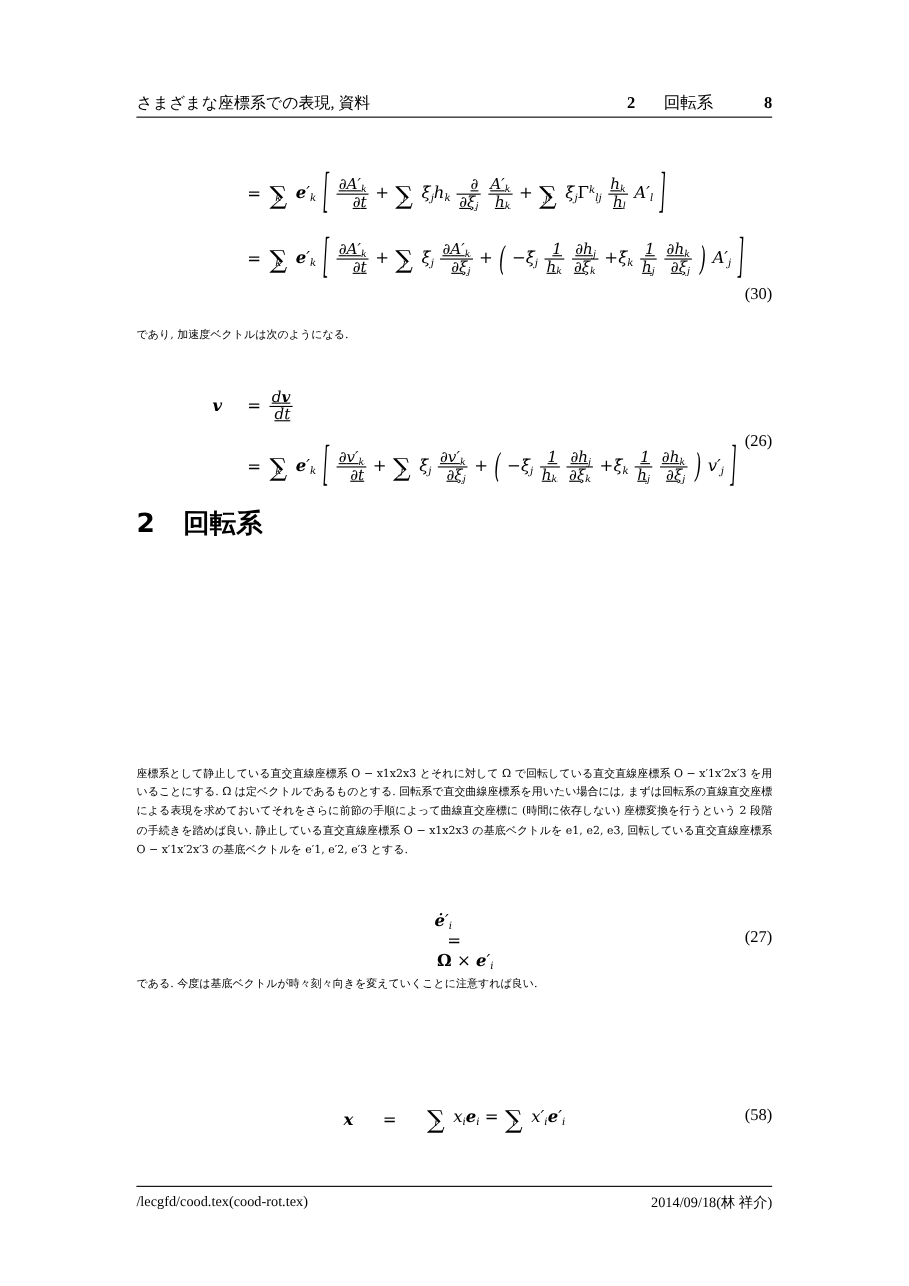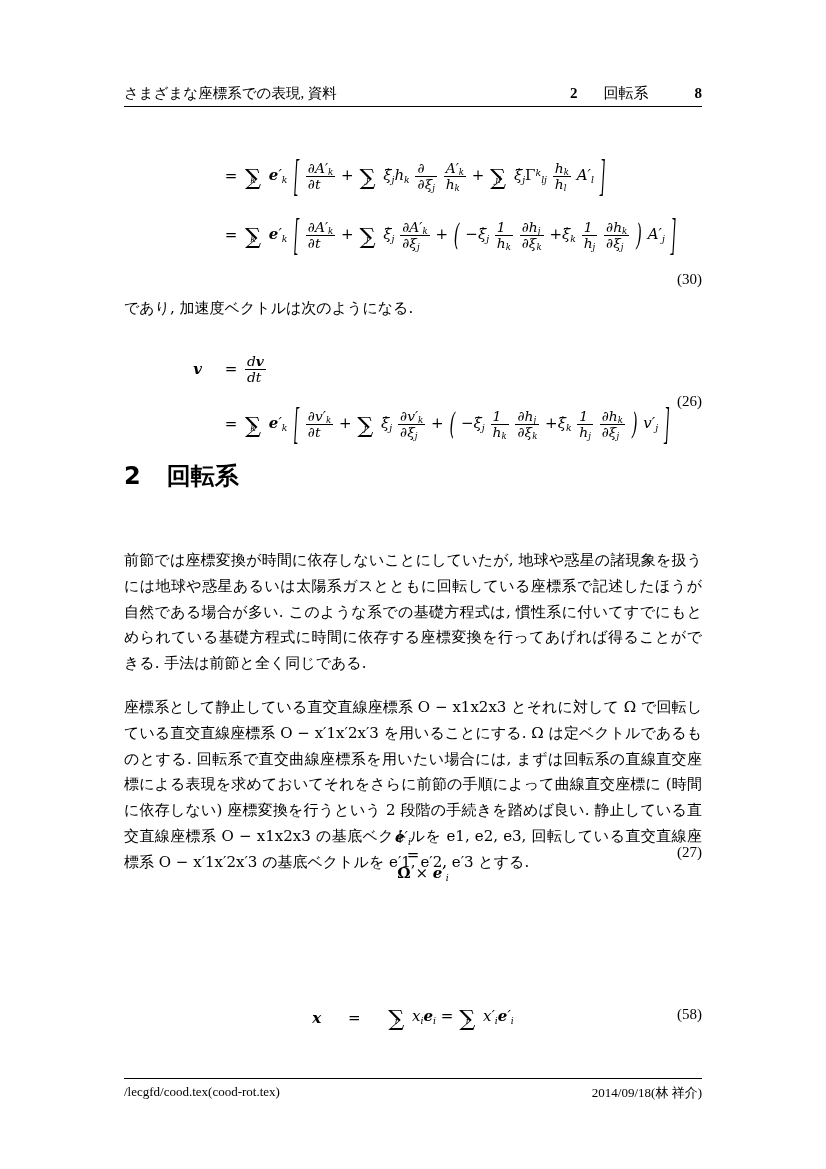--- a/index.html
+++ b/index.html
@@ -69,24 +69,25 @@
   .up { font-style: normal; }
   .bf { font-weight: bold; font-style: italic; }
   .bfup { font-weight: bold; font-style: normal; }
 
   sub, sup { font-size: 0.62em; font-style: italic; line-height: 0; }
   sub { vertical-align: -0.28em; }
 
   .frac {
     display: inline-block;
     vertical-align: middle;
-    text-align: left;
+    text-align: right;
     font-size: 0.92em;
     line-height: 1.08;
     margin: 0 1px;
+    text-decoration: underline;
   }
   .frac > .num { display: block; padding: 0 2px; }
   .frac > .den { display: block; border-top: 1px solid #000; padding: 0 2px; }
 
   .bigsum {
     display: inline-block;
     position: relative;
     font-size: 1.5em;
     font-style: normal;
     font-family: "DejaVu Serif", serif;
@@ -141,21 +142,21 @@
     font-family: "Liberation Serif", serif;
     font-size: 15px;
   }
 
   
   .para {
     position: absolute;
     left: 124px;
     width: 578px;
     font-family: "DejaVu Serif", serif;
-    font-size: 15px;
+    font-size: 10px;
     line-height: 1.72;
     text-align: justify;
   }
   .section-head {
     position: absolute;
     left: 124px;
     font-family: "DejaVu Sans", sans-serif;
     font-weight: bold;
     font-size: 24px;
   }
@@ -218,21 +219,21 @@
         <span class="frac"><span class="num">∂<span class="mi">h<sub>j</sub></span></span><span class="den">∂<span class="mi">ξ<sub>k</sub></span></span></span>
         +<span class="mi">ξ̇<sub>k</sub></span>
         <span class="frac"><span class="num">1</span><span class="den"><span class="mi">h<sub>j</sub></span></span></span>
         <span class="frac"><span class="num">∂<span class="mi">h<sub>k</sub></span></span><span class="den">∂<span class="mi">ξ<sub>j</sub></span></span></span>
         <span class="brk2">)</span>
         <span class="mi">A′<sub>j</sub></span>
         <span class="brk">]</span>
       </span>
     </div>
 
-    <div class="eqtag" style="top:123px;">(30)</div>
+    <div class="eqtag" style="top:112px;">(30)</div>
   </div>
 
   <div class="para" style="top:296px;">であり, 加速度ベクトルは次のようになる.</div>
 
   <div class="eqblock" style="left:124px; top:345px; width:578px;">
 
     <div class="eqline" style="height:48px;">
       <span class="eqlabel-left"><span class="bf">v</span></span>
       <span class="eqrel">=</span>
       <span class="math">
@@ -266,33 +267,33 @@
       </span>
     </div>
 
     <div class="eqtag" style="top:48px;">(26)</div>
   </div>
 
   <div class="section-head" style="top:460px;">
     <span class="snum">2</span><span>回転系</span>
   </div>
 
-  <div class="para" style="top:548px;">前節では座標変換が時間に依存しないことにしていたが, 地球や惑星の諸現象を扱うには地球や惑星あるいは太陽系ガスとともに回転している座標系で記述したほうが自然である場合が多い. このような系での基礎方程式は, 慣性系に付いてすでにもとめられている基礎方程式に時間に依存する座標変換を行ってあげれば得ることができる. 手法は前節と全く同じである.</div>
 
   <div class="para" style="top:695px;">座標系として静止している直交直線座標系 O − x1x2x3 とそれに対して Ω で回転している直交直線座標系 O − x′1x′2x′3 を用いることにする. Ω は定ベクトルであるものとする. 回転系で直交曲線座標系を用いたい場合には, まずは回転系の直線直交座標による表現を求めておいてそれをさらに前節の手順によって曲線直交座標に (時間に依存しない) 座標変換を行うという 2 段階の手続きを踏めば良い. 静止している直交直線座標系 O − x1x2x3 の基底ベクトルを e1, e2, e3, 回転している直交直線座標系 O − x′1x′2x′3 の基底ベクトルを e′1, e′2, e′3 とする.</div>
 
   <div class="eqblock" style="left:124px; top:840px; width:578px;">
     <div class="eqline" style="height:30px; justify-content:center;flex-direction:column;">
       <span class="math" style="margin-right:20px;"><span class="bf">ė</span><span class="mi">′<sub>i</sub></span></span>
       <span class="eqrel">=</span>
       <span class="math" style="margin-left:20px;"><span class="bfup">Ω</span> × <span class="bf">e</span><span class="mi">′<sub>i</sub></span></span>
     </div>
     <div class="eqtag" style="top:4px;">(27)</div>
   </div>
 
+  <div class="para" style="top:886px;">である. 今度は基底ベクトルが時々刻々向きを変えていくことに注意すれば良い.</div>
 
 
   <div class="eqblock" style="left:124px; top:1000px; width:578px;">
     <div class="eqline" style="height:36px; justify-content:center;">
       <span class="math" style="margin-right:20px;"><span class="bf">x</span></span>
       <span class="eqrel">=</span>
       <span class="math" style="margin-left:20px;">
         <span class="sumwrap"><span class="bigsum">∑<span class="lim">i</span></span></span>
         <span class="mi">x<sub>i</sub></span><span class="bf">e</span><span class="mi"><sub>i</sub></span>
         <span style="font-style:normal;">=</span>

